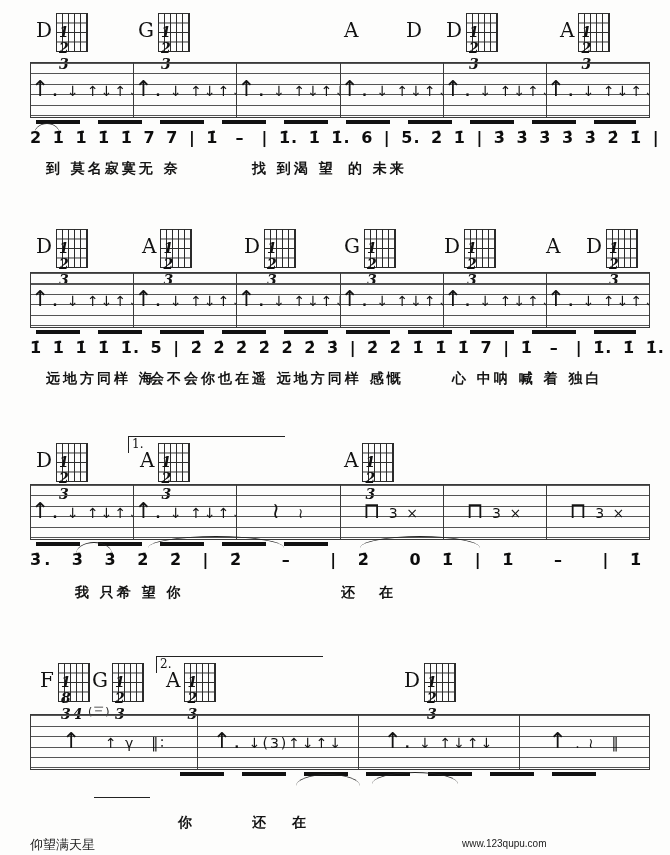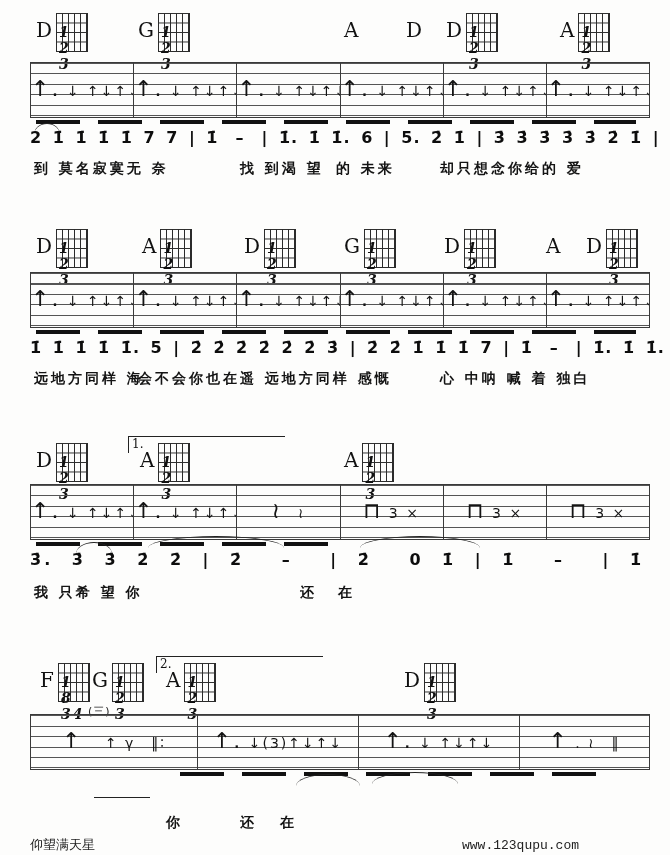--- a/index.html
+++ b/index.html
@@ -30,25 +30,25 @@
   .beams{position:absolute;left:36px;height:4px;background:
          repeating-linear-gradient(to right,#111 0 44px,transparent 44px 62px);}
   
   .nums{position:absolute;left:30px;width:636px;font-weight:bold;font-size:16px;
         letter-spacing:1px;word-spacing:4px;white-space:nowrap;color:#0d0d0d;}
   .arc{position:absolute;height:11px;border-top:1.6px solid #222;border-radius:50% 50% 0 0/100% 100% 0 0;}
   .uline{position:absolute;height:1px;background:#222;}
   
   .lyr{position:absolute;top:0;font-family:"DejaVu Serif",serif;font-weight:bold;
        font-size:14px;letter-spacing:3px;white-space:nowrap;color:#141414;}
-  .lyrics-row{position:absolute;left:0;width:530px;height:22px;text-decoration:underline;}
+  .lyrics-row{position:absolute;left:12px;width:530px;height:22px;text-decoration:underline;}
   
   .footer-left{position:absolute;left:30px;top:836px;font-size:13px;color:#222;}
-  .footer-right{position:absolute;left:462px;top:838px;font-family:Liberation Mono, monospace;
-                font-size:13px;color:#222;}
+  .footer-right{position:absolute;left:462px;top:838px;font-family:Liberation Sans, sans-serif;
+                font-size:10px;color:#222;}
 </style>
 </head>
 <body>
 
 <div class="sys" style="top:10px;height:200px;">
   <div class="chords">
     <div class="chord" style="left:36px">
       <span class="chord-name">D</span>
       <span class="grid">
           <span class="fingers">1 2 3</span>
@@ -99,21 +99,20 @@
         <div class="m-txt">↑. ↓ ↑↓↑↓</div>
       </div>
   </div>
   <div class="beams" style="top:110px;width:600px;"></div>
   <div class="arc" style="left:34px;top:113px;width:26px;"></div>
   <div class="nums" style="top:118px;">2 1̇ 1̇ 1̇ 1̇ 7 7 | 1̇　–　| 1̇. 1̇ 1̇. 6 | 5. 2̇ 1̇ | 3̇ 3̇ 3̇ 3̇ 3̇ 2̇ 1̇ | 2̇　–　|</div>
   <div class="lyrics-row" style="top:150px;">
     <span class="lyr" style="left:34px">到 莫名寂寞无 奈</span>
     <span class="lyr" style="left:240px">找 到渴 望</span>
     <span class="lyr" style="left:336px">的 未来</span>
-    <span class="lyr" style="left:440px">却只想念你给的 爱</span>
   </div>
 </div>
 
 <div class="sys" style="top:226px;height:200px;">
   <div class="chords">
     <div class="chord" style="left:36px">
       <span class="chord-name">D</span>
       <span class="grid">
           <span class="fingers">1 2 3</span>
         </span>
@@ -221,21 +220,21 @@
       </div>
     <div class="measure">
         <div class="m-txt">⊓ 3 ×</div>
       </div>
   </div>
   <div class="beams" style="top:106px;width:300px;"></div>
   <div class="arc" style="left:76px;top:106px;width:36px;"></div>
   <div class="arc" style="left:148px;top:100px;width:136px;"></div>
   <div class="arc" style="left:360px;top:100px;width:120px;"></div>
   <div class="nums" style="top:114px;letter-spacing:3px;word-spacing:10px;">3̇. 3̇ 3̇ 2̇ 2̇ | 2̇　 –　 | 2̇　 0 1̇ | 1̇　 –　 | 1̇　 –　 | 0　 0　 |</div>
-  <div class="lyrics-row" style="top:148px;">
+  <div class="lyrics-row" style="top:148px;margin-left:29px;">
     <span class="lyr" style="left:34px">我 只希 望 你</span>
     <span class="lyr" style="left:300px">还</span>
     <span class="lyr" style="left:338px">在</span>
   </div>
 </div>
 
 <div class="sys" style="top:654px;height:180px;">
   <div class="volta" style="left:156px;top:2px;width:160px;">2.</div>
   <div class="chords" style="top:6px;">
     <div class="chord" style="left:40px">

